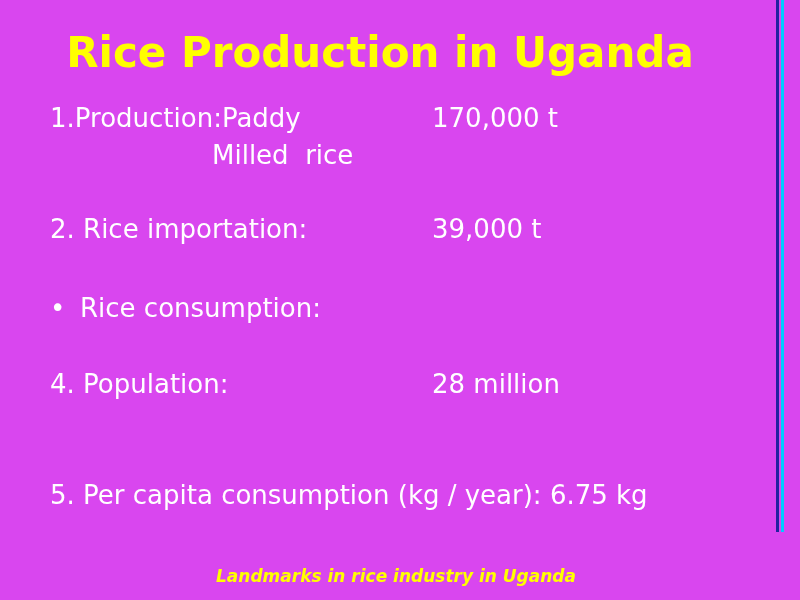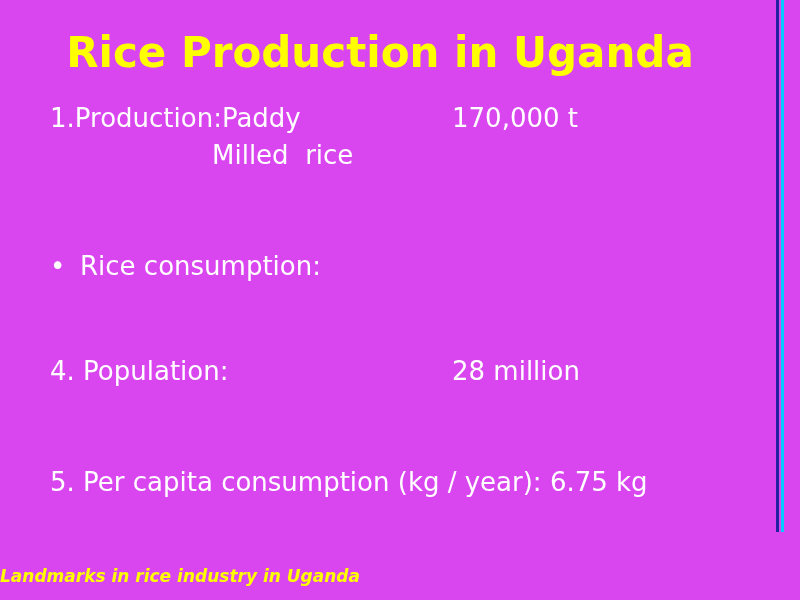--- a/index.html
+++ b/index.html
@@ -67,21 +67,21 @@
   }
   .row.gap-before {
     margin-top: 37px;
   }
   .label {
     display: inline-block;
     white-space: pre;
   }
   .value {
     position: absolute;
-    left: 402px;
+    left: 382px;
     top: 0;
     white-space: pre;
   }
   .bold {
     font-weight: bold;
   }
   .indent {
     padding-left: 162px;
     text-align: center;
   }
@@ -94,21 +94,21 @@
   .wide-label {
     display: inline-block;
     white-space: pre;
   }
   
   #footer {
     position: absolute;
     left: 0;
     right: 8px;
     bottom: 14px;
-    text-align: left;
+    text-align: center;
     color: #FFFF00;
     font-size: 17px;
     font-weight: bold;
     font-style: italic;
     white-space: nowrap;
     font-family: "DejaVu Sans", sans-serif;
   }
 </style>
 </head>
 <body>
@@ -125,26 +125,30 @@
 
     <div class="row">
       <span class="label">1.</span><span class="label">Production:Paddy</span>
       <span class="value">170,000 t</span>
     </div>
 
     <div class="row">
       <span class="label indent">Milled  rice</span>
     </div>
 
+    <div class="row gap-before">
+      <span class="label">2. </span><span class="label">Rice importation:</span>
+      <span class="value">39,000 t</span>
+    </div>
 
-    <div class="row gap-before" style="margin-top:74px">
+    <div class="row gap-before" style="margin-top:42px">
       <span class="bullet-dot">•</span><span class="label">Rice consumption:</span>
     </div>
 
-    <div class="row gap-before" style="margin-top:68px">
+    <div class="row gap-before" style="margin-top:39px">
       <span class="label">4. </span><span class="label">Population:</span>
       <span class="value">28 million</span>
     </div>
 
     <div class="row gap-before" style="margin-top:74px">
       <span class="label">5. </span><span class="wide-label">Per capita consumption (kg / year): 6.75 kg</span>
     </div>
 
   </div>
 

